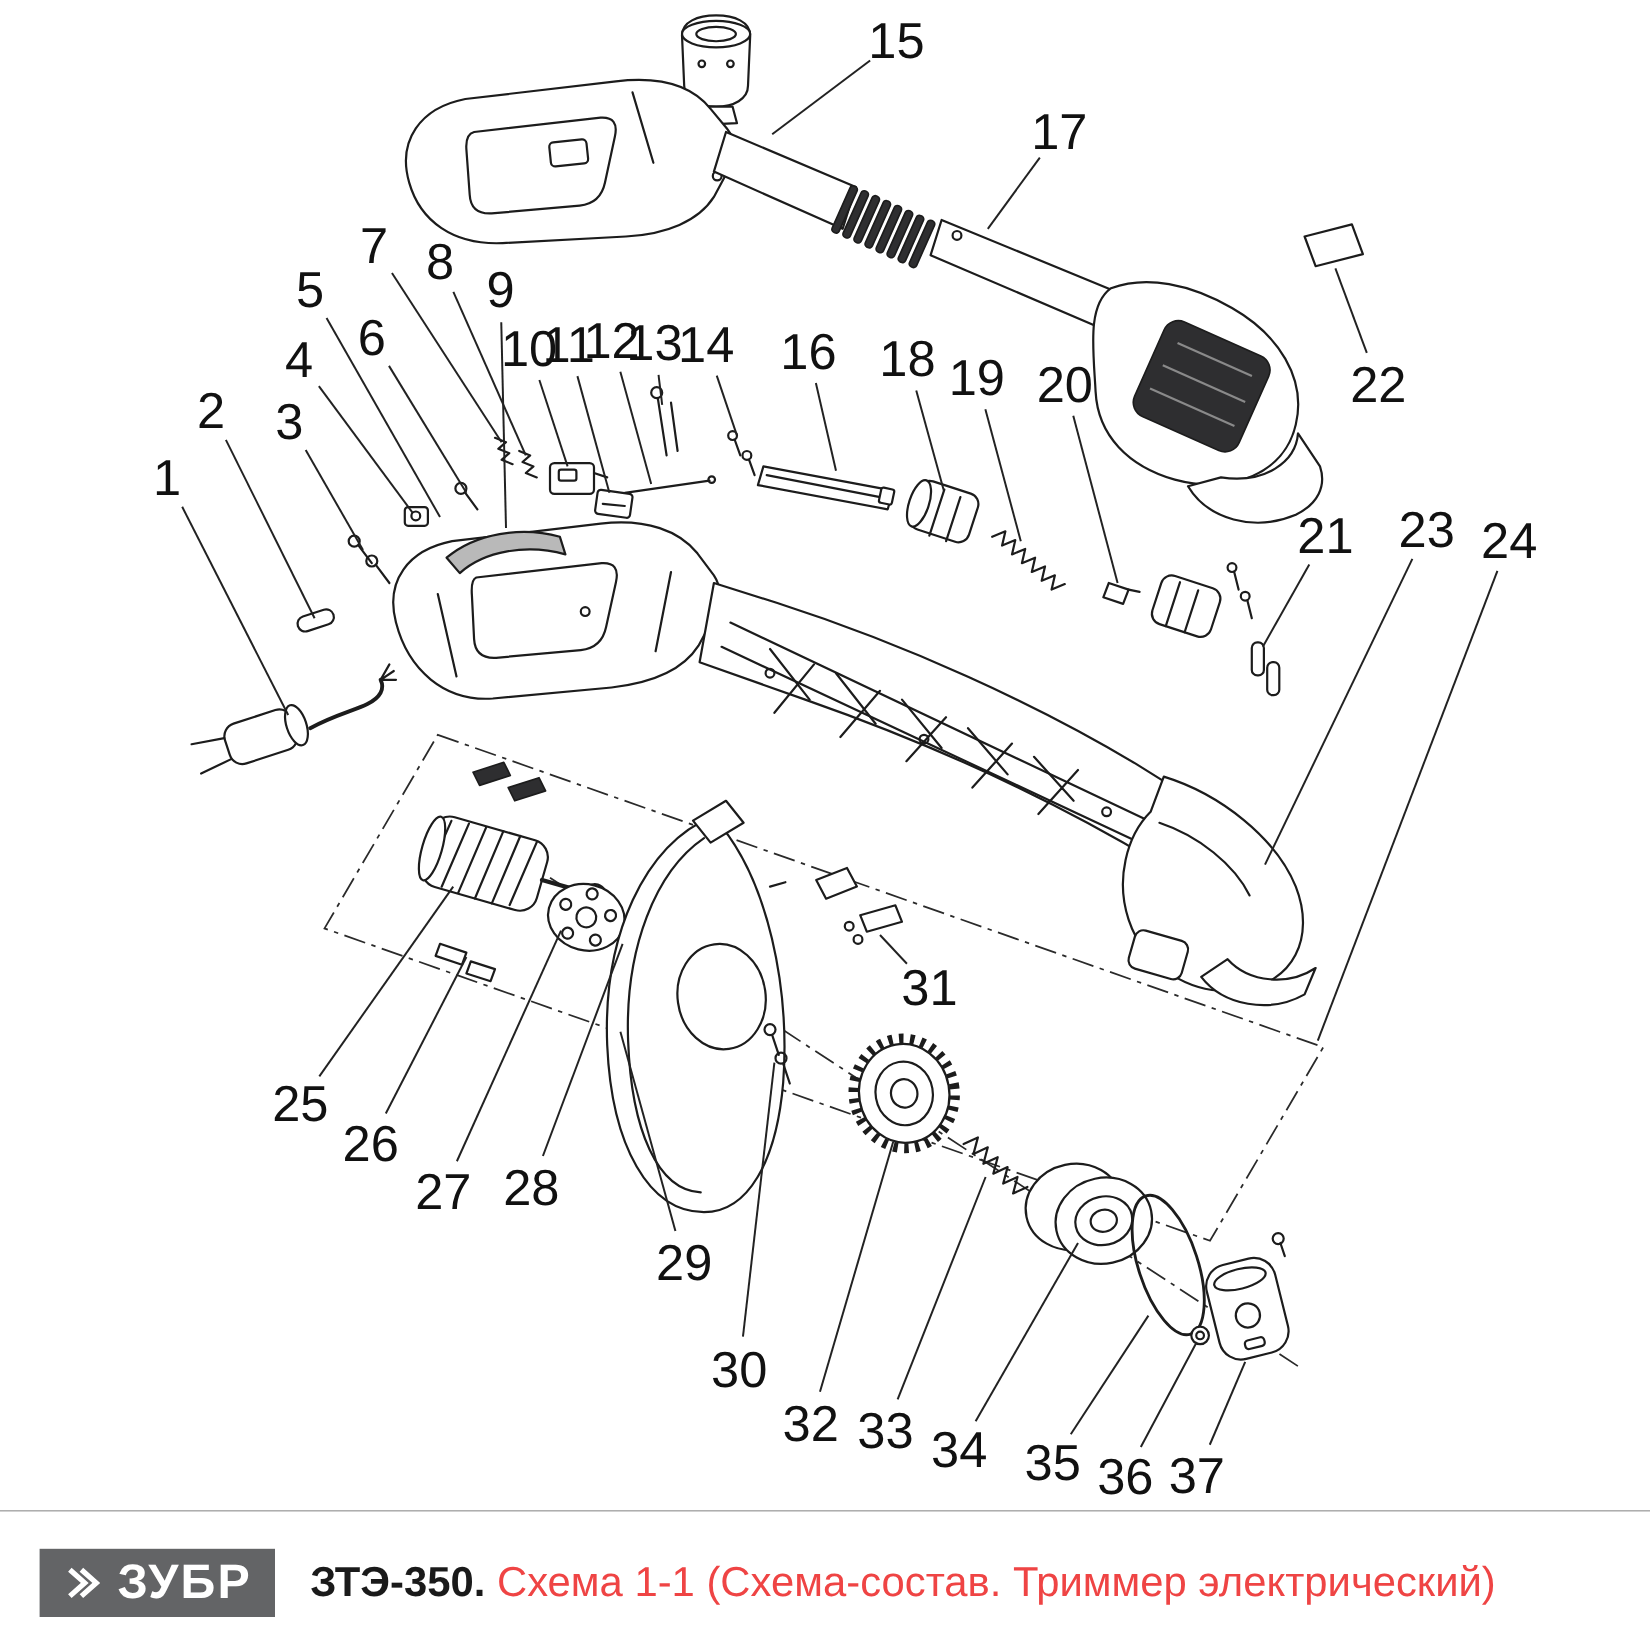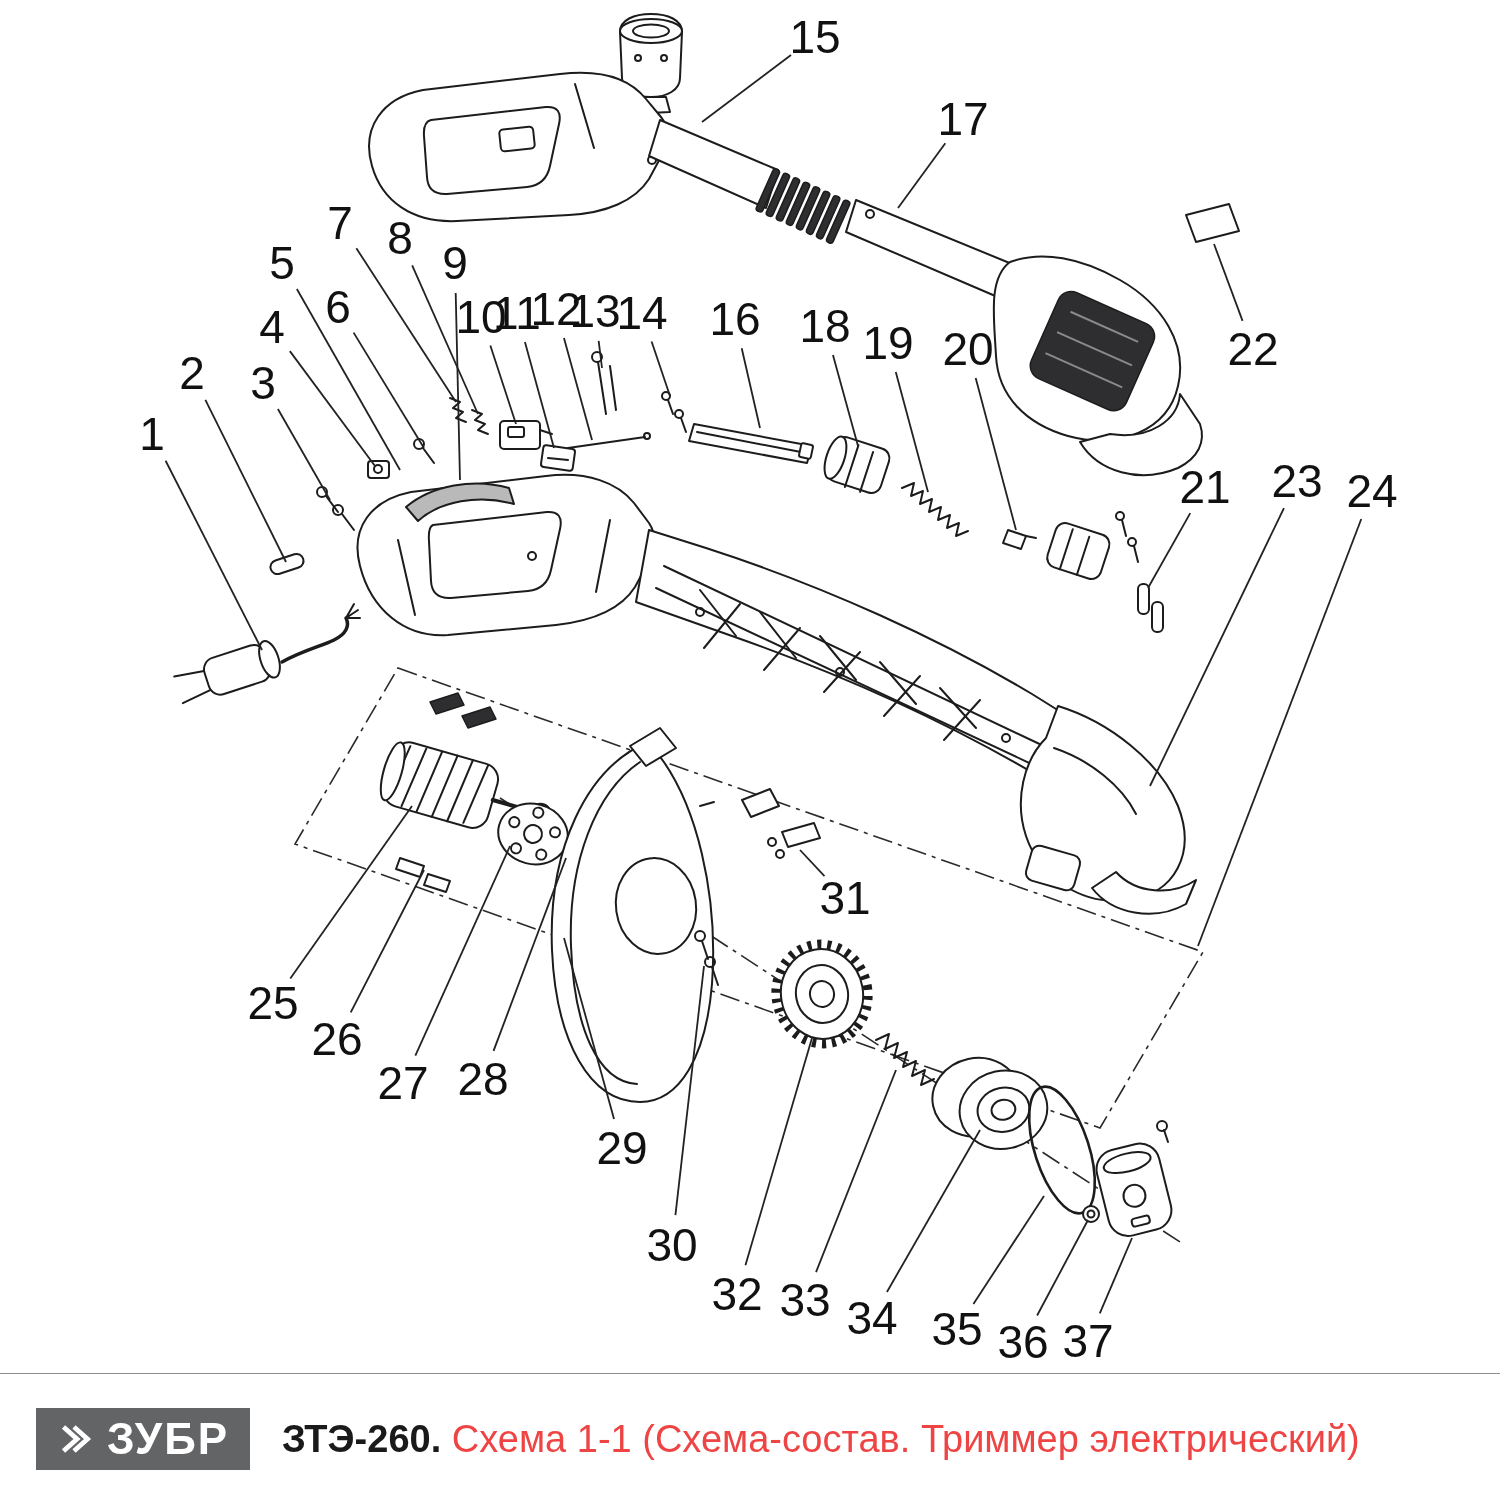--- a/index.html
+++ b/index.html
@@ -329,19 +329,19 @@
 <div class="footer-rule"></div>
 <div class="footer-row">
   <div class="logo" style="background: rgb(99, 100, 102);">
     <svg width="40" height="36" viewBox="0 0 24 24">
       <path d="M3,4 L12,12 L3,20" fill="none" stroke="#ffffff" stroke-width="3.2"></path>
       <path d="M10,4 L19,12 L10,20" fill="none" stroke="#ffffff" stroke-width="3.2"></path>
     </svg>
     <span class="logo-text">ЗУБР</span>
   </div>
   <div class="caption">
-    <span class="model">ЗТЭ-260.</span>
+    <span class="model">ЗТЭ-350.</span>
     <span class="subtitle">Схема 1-1 (Схема-состав. Триммер электрический)</span>
   </div>
 </div>
 
 
 
 
 </body></html>

